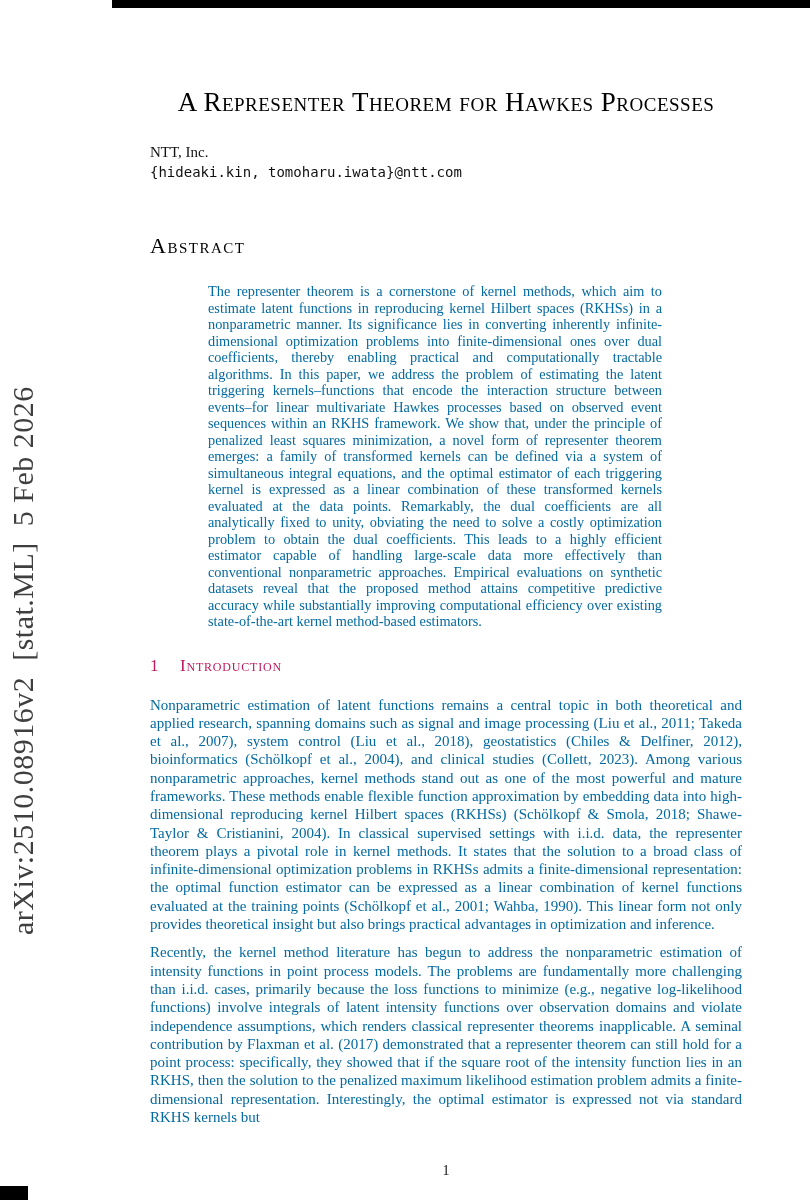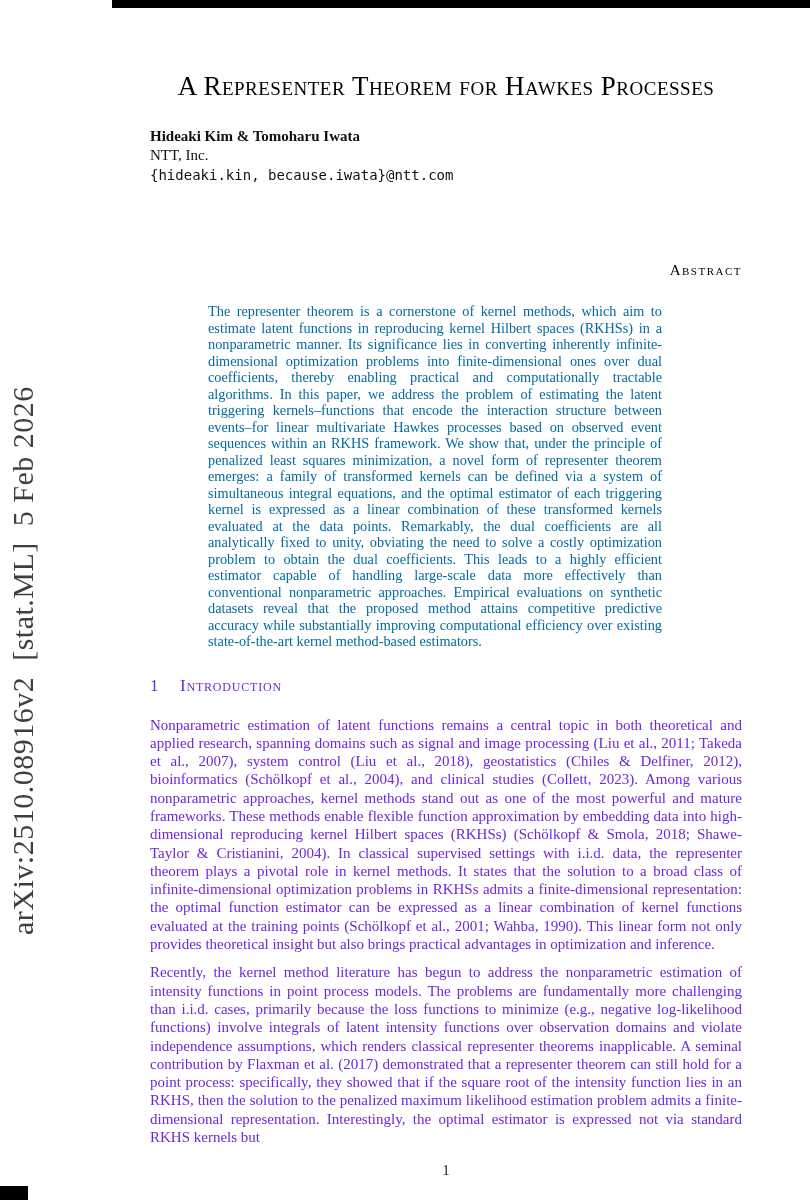--- a/index.html
+++ b/index.html
@@ -38,21 +38,21 @@
     transform: rotate(-90deg);
     font-family: "Liberation Serif", serif;
     font-size: 30px;
     color: #3f3f3f;
     white-space: pre;
     letter-spacing: 0.5px;
   }
   .content {
     position: absolute;
     left: 150px;
-    top: 0;
+    top: 16px;
     width: 592px;
   }
   .title-block {
     margin-top: 70px;
     margin-left: -46px;
     width: 684px;
     text-align: center;
   }
   .title-line {
     display: block;
@@ -70,54 +70,54 @@
     line-height: 19px;
   }
   .author-names { font-weight: bold; }
   .affiliation { }
   .email {
     font-family: "DejaVu Sans Mono", monospace;
     font-size: 14px;
     line-height: 21px;
   }
   .abstract-heading {
-    margin-top: 76px;
-    text-align: right;
+    margin-top: 50px;
+    text-align: left;
     font-variant: small-caps;
-    font-size: 15px;
+    font-size: 22px;
     letter-spacing: 1.5px;
     color: #000000;
   }
   .abstract-text {
     margin: 24px 0 0 58px;
     width: 454px;
     font-size: 14.3px;
     line-height: 16.5px;
     text-align: justify;
     color: #0369a1;
   }
   .section-heading {
     margin-top: 26px;
     font-size: 17px;
-    color: #6d28d9;
+    color: #be185d;
   }
   .section-number {
     display: inline-block;
     min-width: 30px;
   }
   .section-title {
     font-variant: small-caps;
     letter-spacing: 0.8px;
   }
   .body-para {
     margin: 20px 0 0 0;
     font-size: 15px;
     line-height: 18.3px;
     text-align: justify;
-    color: #6d28d9;
+    color: #0369a1;
   }
   .body-para + .body-para {
     margin-top: 10px;
   }
   .page-footer {
     position: absolute;
     left: 150px;
     width: 592px;
     top: 1163px;
     text-align: center;
@@ -135,23 +135,22 @@
 
   <div class="watermark">arXiv:2510.08916v2  [stat.ML]  5 Feb 2026</div>
 
   <div class="content">
 
     <header class="title-block">
       <span class="title-line">A Representer Theorem for Hawkes Processes</span>
     </header>
 
     <div class="authors">
-      <div class="author-names">Hideaki Kim &amp; Tomoharu Iwata</div>
       <div class="affiliation">NTT, Inc.</div>
-      <div class="email">{hideaki.kin, because.iwata}@ntt.com</div>
+      <div class="email">{hideaki.kin, tomoharu.iwata}@ntt.com</div>
     </div>
 
     <section>
       <div class="abstract-heading">Abstract</div>
       <p class="abstract-text">The representer theorem is a cornerstone of kernel methods, which aim to estimate latent functions in reproducing kernel Hilbert spaces (RKHSs) in a nonparametric manner. Its significance lies in converting inherently infinite-dimensional optimization problems into finite-dimensional ones over dual coefficients, thereby enabling practical and computationally tractable algorithms. In this paper, we address the problem of estimating the latent triggering kernels–functions that encode the interaction structure between events–for linear multivariate Hawkes processes based on observed event sequences within an RKHS framework. We show that, under the principle of penalized least squares minimization, a novel form of representer theorem emerges: a family of transformed kernels can be defined via a system of simultaneous integral equations, and the optimal estimator of each triggering kernel is expressed as a linear combination of these transformed kernels evaluated at the data points. Remarkably, the dual coefficients are all analytically fixed to unity, obviating the need to solve a costly optimization problem to obtain the dual coefficients. This leads to a highly efficient estimator capable of handling large-scale data more effectively than conventional nonparametric approaches. Empirical evaluations on synthetic datasets reveal that the proposed method attains competitive predictive accuracy while substantially improving computational efficiency over existing state-of-the-art kernel method-based estimators.</p>
     </section>
 
     <section>
       <div class="section-heading">
         <span class="section-number">1</span><span class="section-title">Introduction</span>

